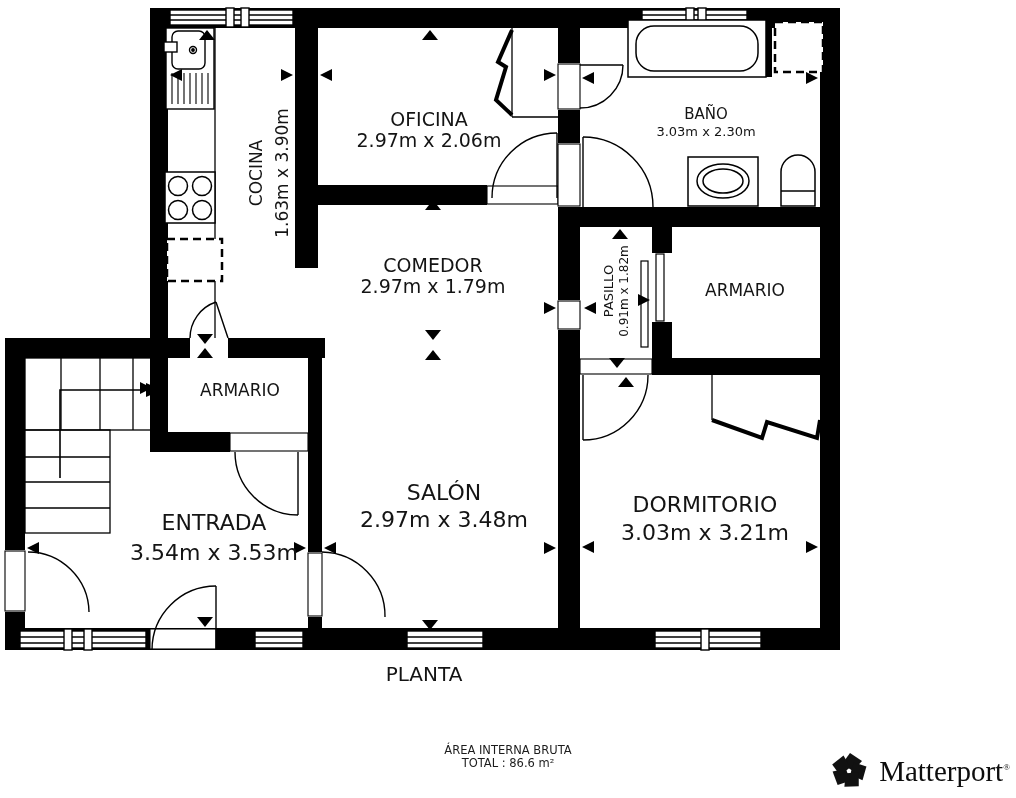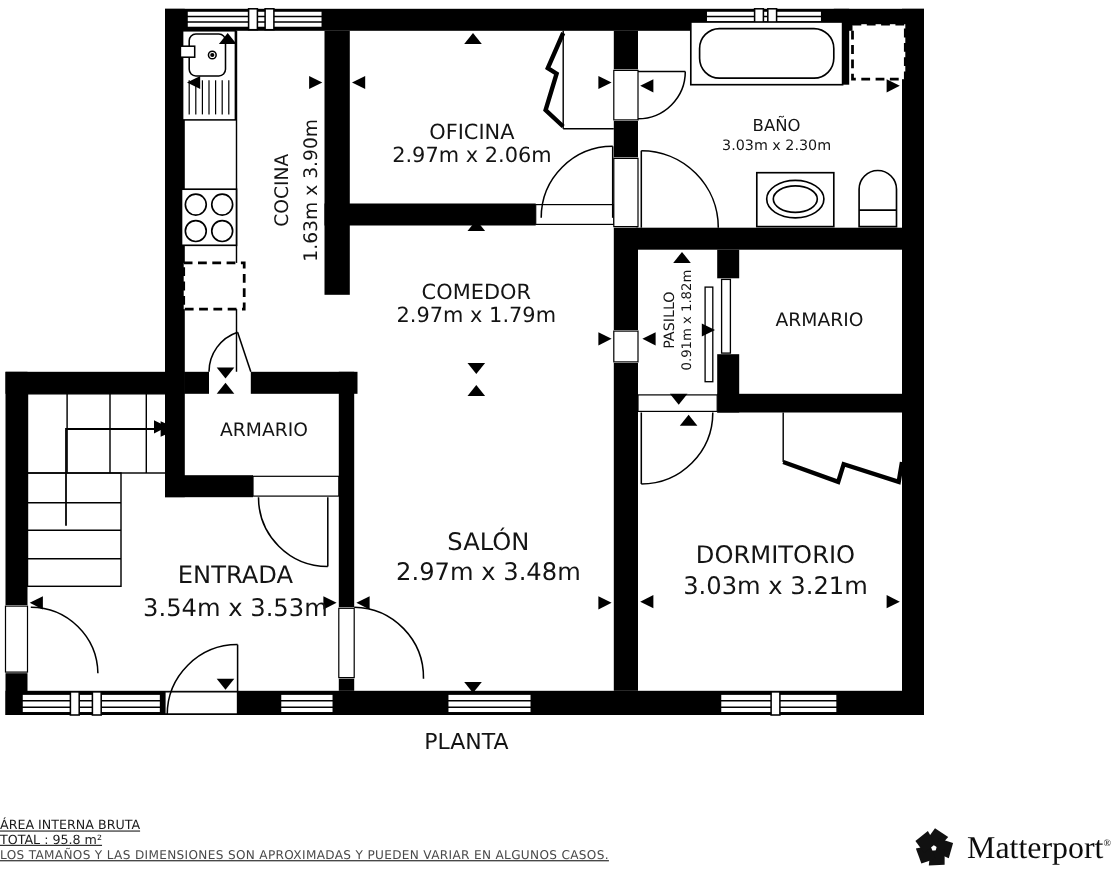--- a/index.html
+++ b/index.html
@@ -9,22 +9,22 @@
   svg text{fill:#141414;}
   .room-name{font-size:19px;}
   .room-dims{font-size:19px;}
   .big{font-size:22px;}
   .small{font-size:15px;}
   .smaller{font-size:13px;}
   .tiny{font-size:12px;}
   .armario{font-size:17px;}
   .vert{font-size:17px;}
   .plan-title{font-size:20px;}
-  .footer{position:absolute;left:0;right:0;top:744px;text-align:left;
-          color:#1c1c1c;font-size:11.5px;line-height:13px;text-decoration:underline;}
+  .footer{position:absolute;left:0;right:0;top:744px;text-align:center;
+          color:#1c1c1c;font-size:11.5px;line-height:13px;}
   .footer .disclaimer{margin-top:1px;font-size:11px;color:#4a4a4a;letter-spacing:.3px;}
   .brand{position:absolute;right:6px;top:750px;display:flex;align-items:center;gap:9px;}
   .brand-text{font-family:Liberation Serif, serif;font-size:29px;color:#0d0d0d;}
   .brand-text sup{font-size:9px;vertical-align:super;}
 </style>
 </head>
 <body>
 
 <div id="stage">
 <svg width="1016" height="798" viewBox="0 0 1016 798">
@@ -256,22 +256,21 @@
     <text class="big" x="705" y="512">DORMITORIO</text>
     <text class="big" x="705" y="540">3.03m x 3.21m</text>
 
     <text class="plan-title" x="424" y="681">PLANTA</text>
   </g>
 </svg>
 </div>
 
 <div class="footer">
   <div>ÁREA INTERNA BRUTA</div>
-  <div>TOTAL :  95.8 m²</div>
-  <div class="disclaimer">LOS TAMAÑOS Y LAS DIMENSIONES SON APROXIMADAS Y PUEDEN VARIAR EN ALGUNOS CASOS.</div>
+  <div>TOTAL :  86.6 m²</div>
 </div>
 
 <div class="brand">
   <svg width="42" height="42" viewBox="-21 -21 42 42">
     <g fill="#111">
       <polygon points="1,-18 13,-10 4,0 -7,-7" transform="rotate(0)"></polygon>
       <polygon points="1,-18 13,-10 4,0 -7,-7" transform="rotate(72)"></polygon>
       <polygon points="1,-18 13,-10 4,0 -7,-7" transform="rotate(144)"></polygon>
       <polygon points="1,-18 13,-10 4,0 -7,-7" transform="rotate(216)"></polygon>
       <polygon points="1,-18 13,-10 4,0 -7,-7" transform="rotate(288)"></polygon>

